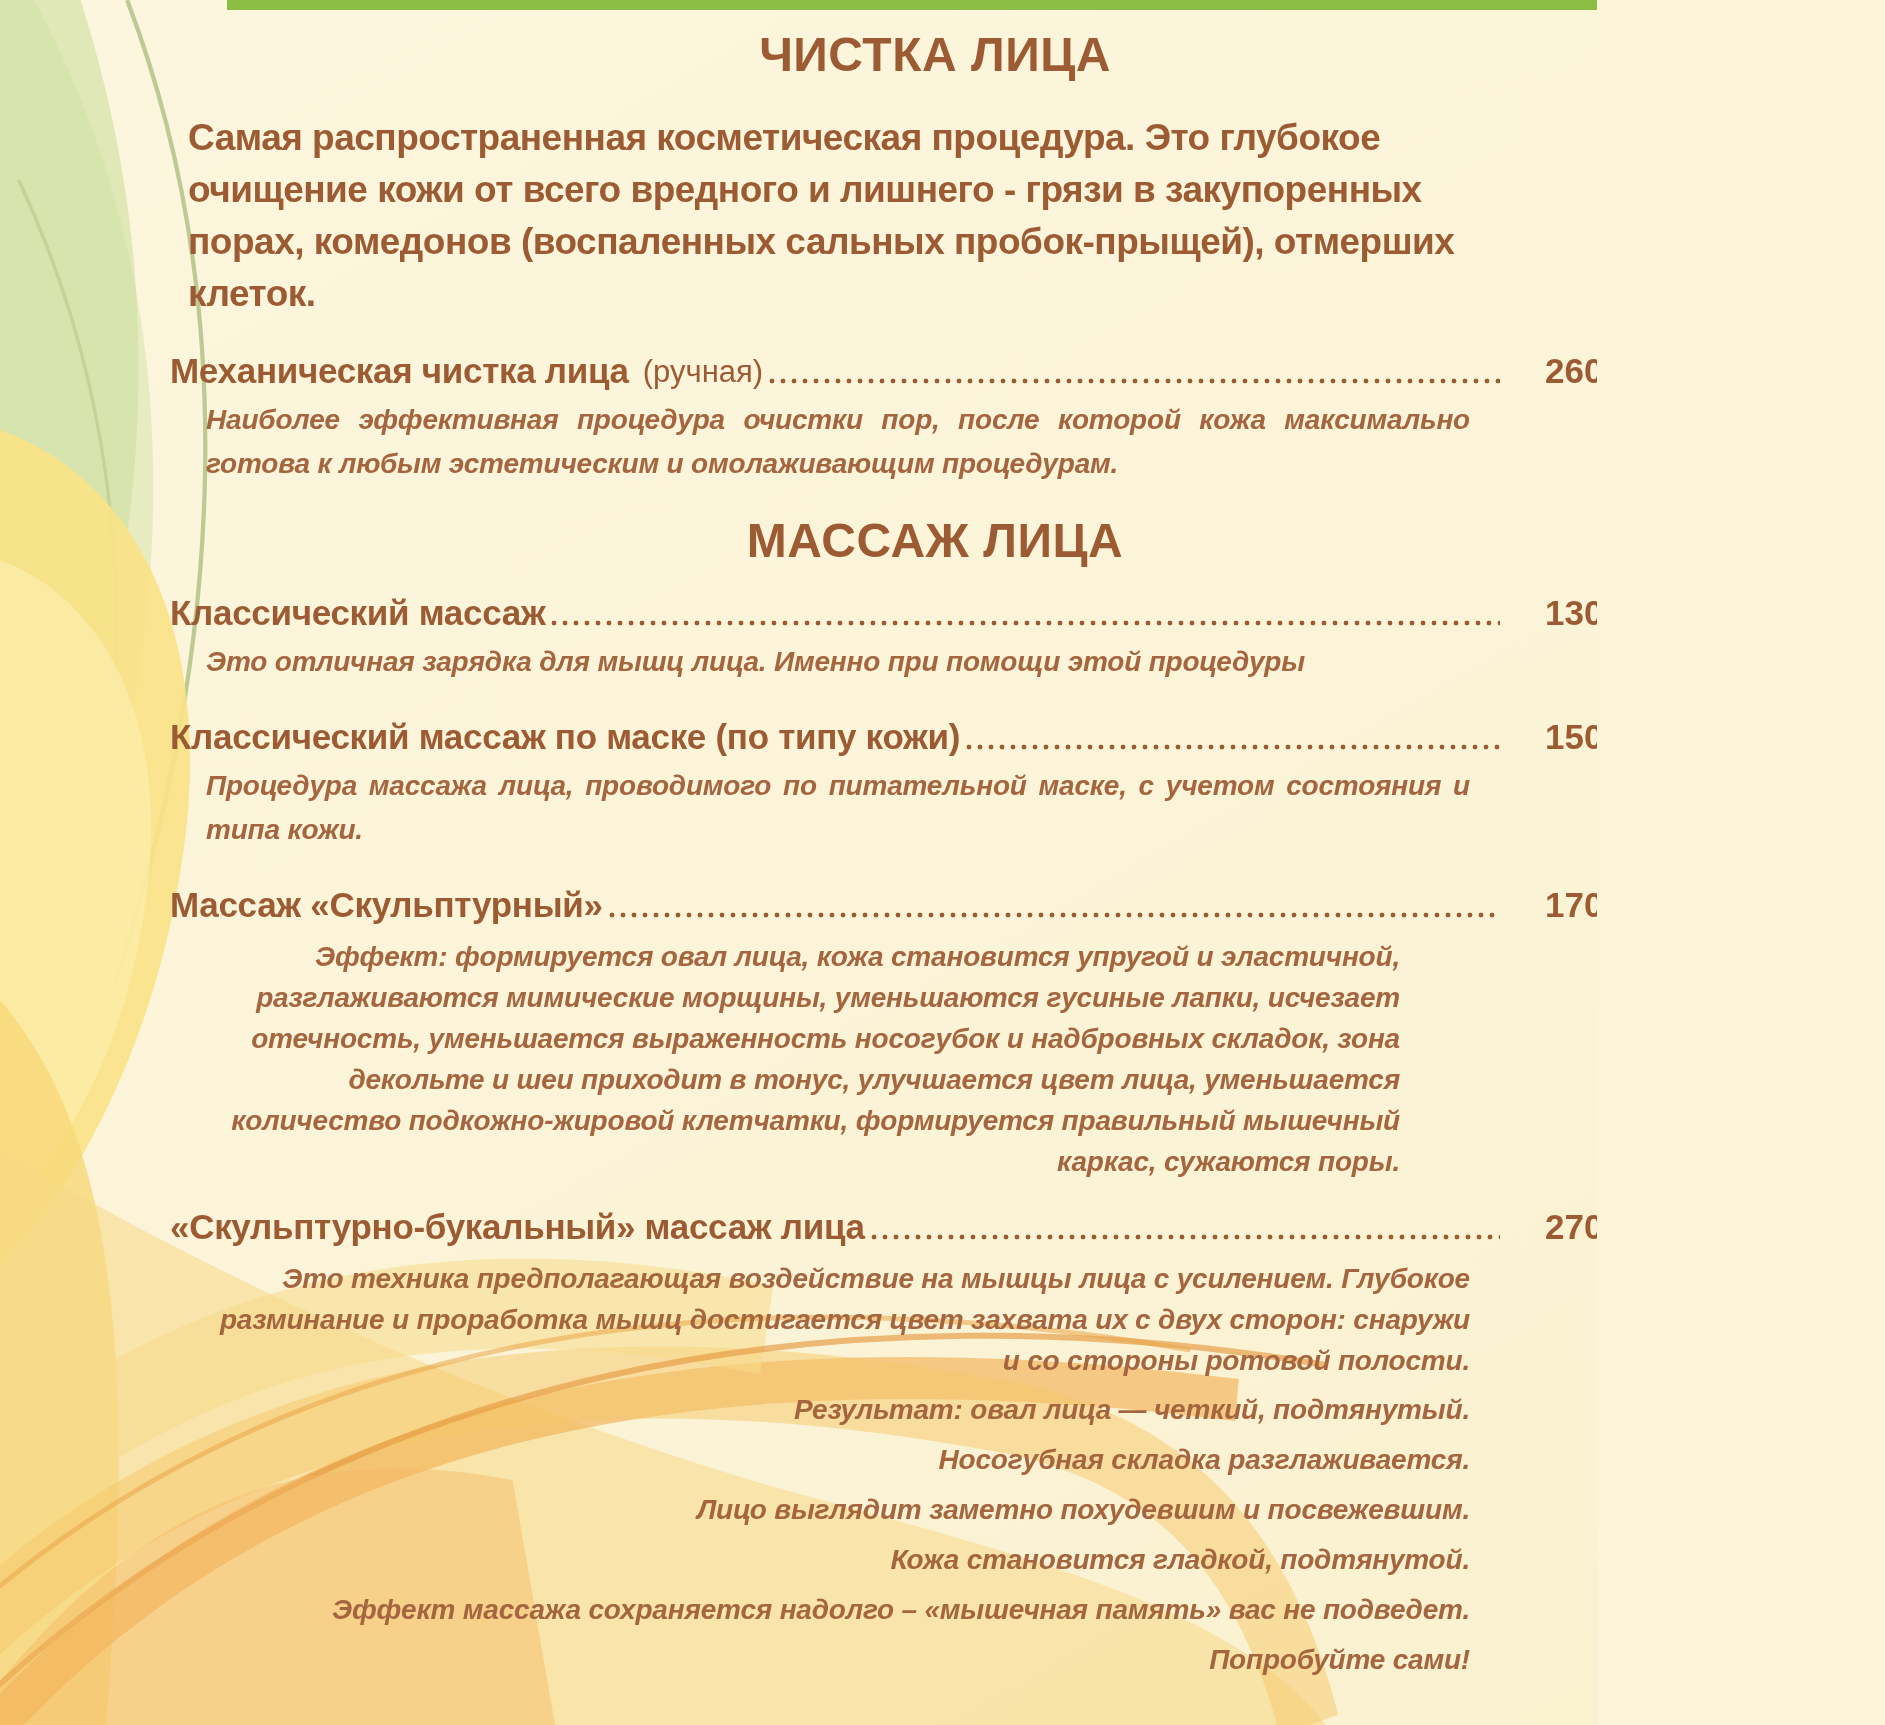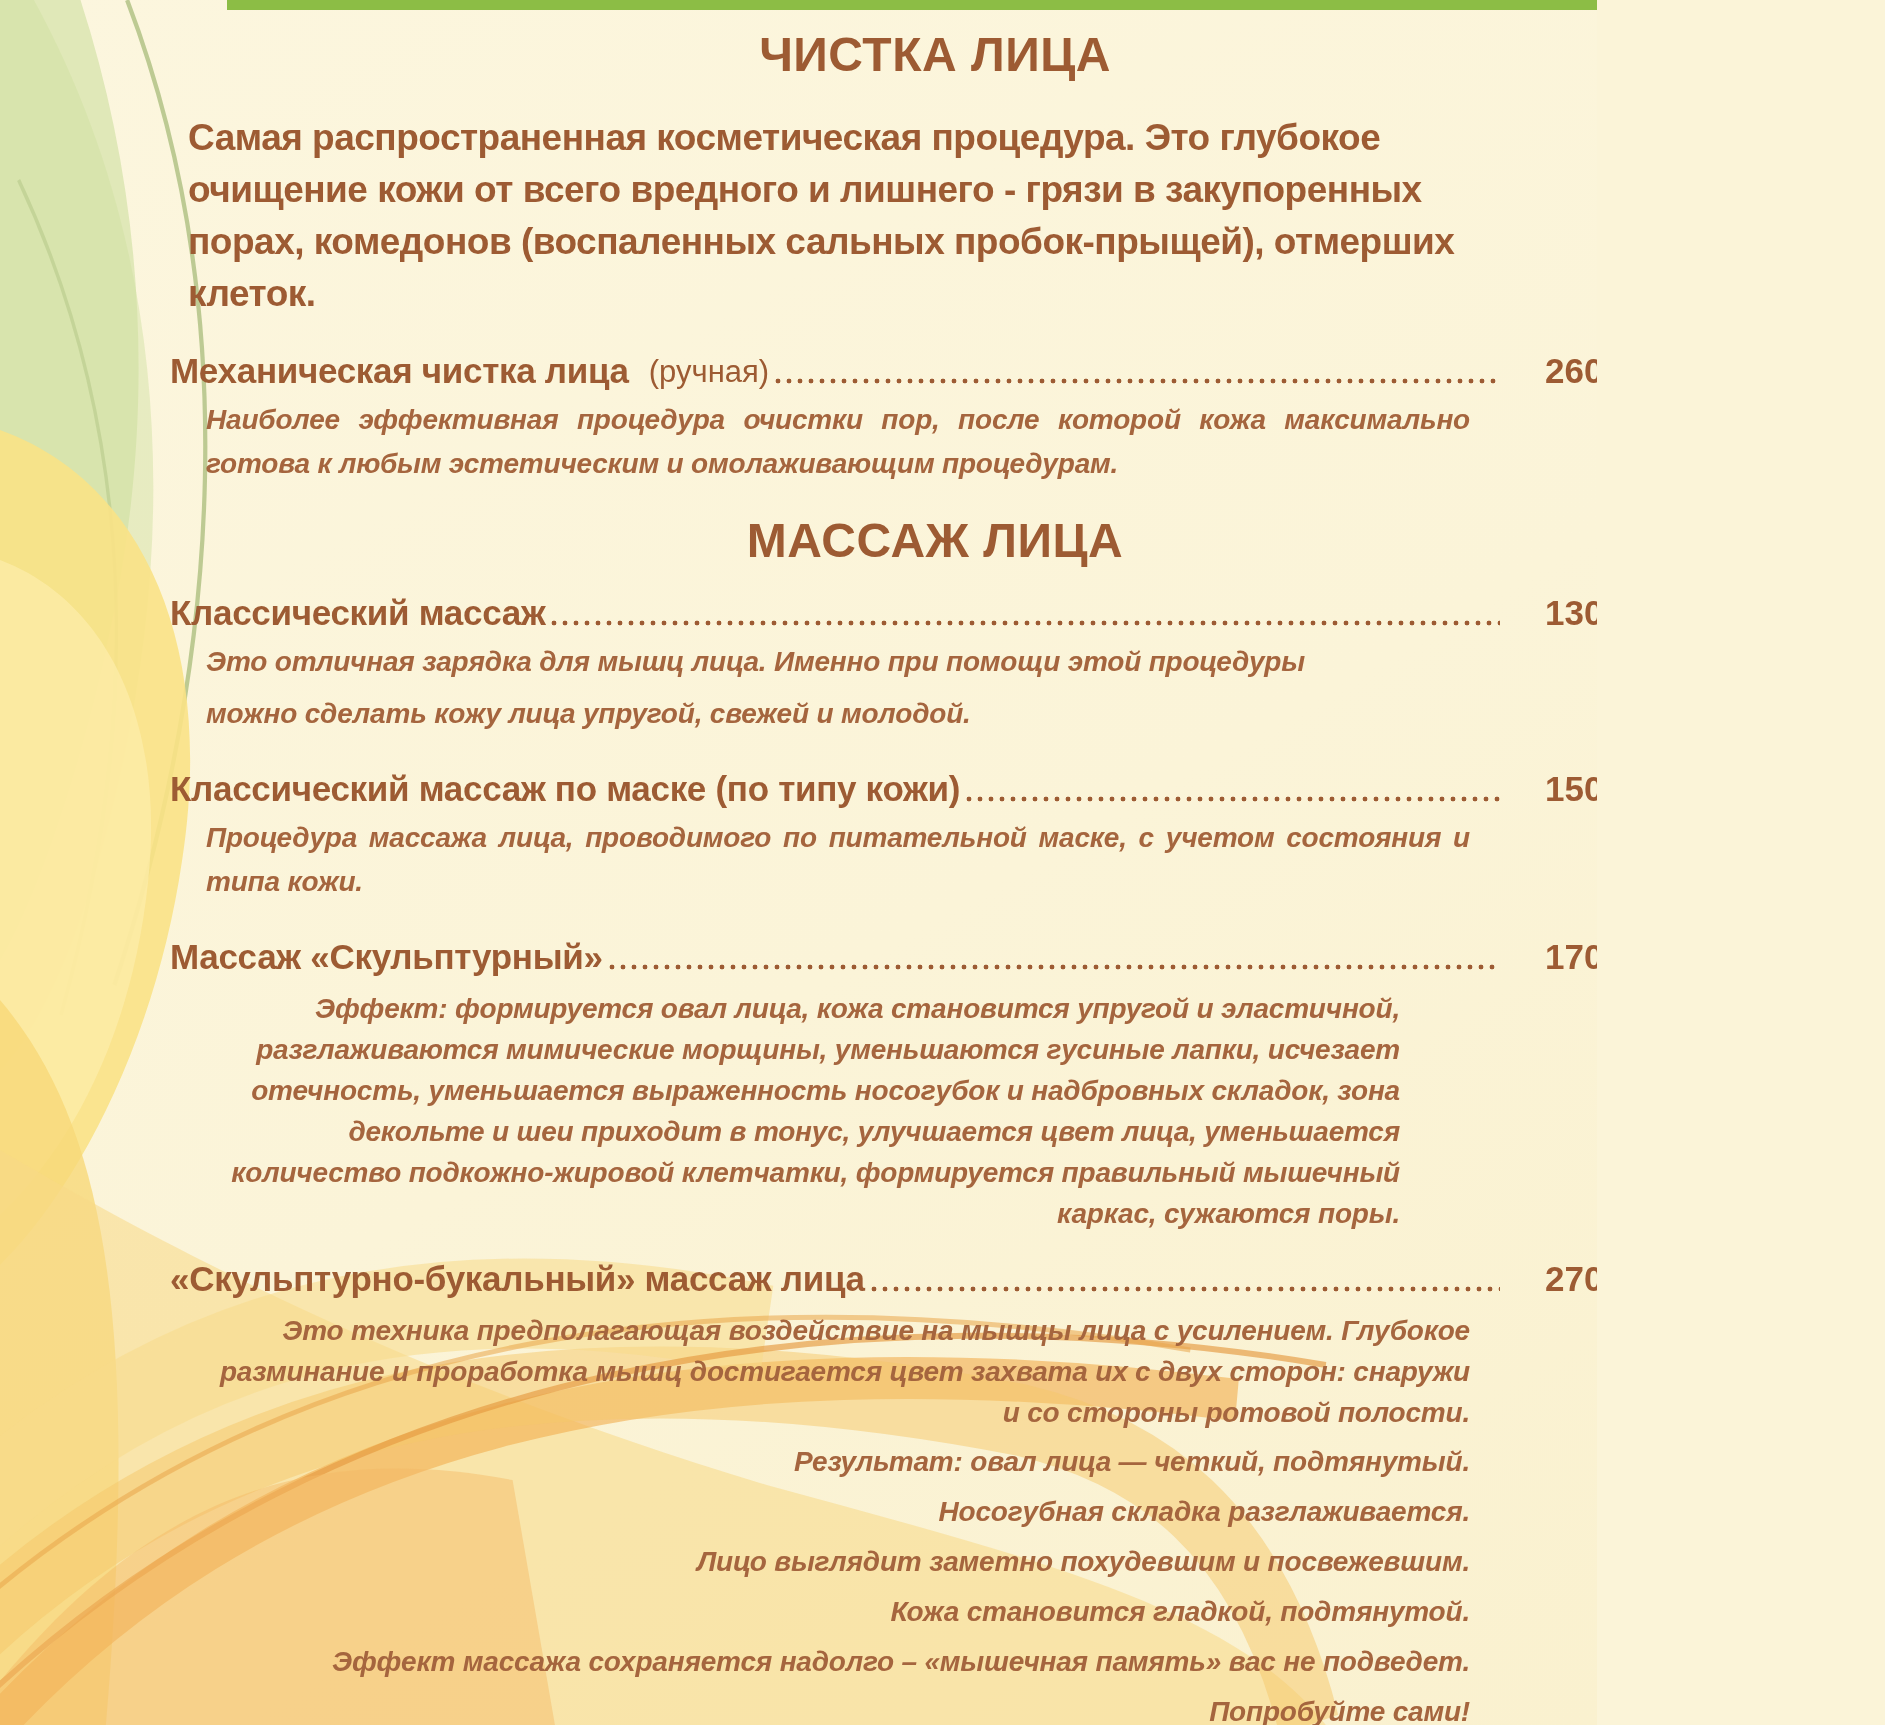--- a/index.html
+++ b/index.html
@@ -66,21 +66,21 @@
     font-weight: bold;
     color: #9d5b33;
     white-space: nowrap;
     letter-spacing: -0.3px;
   }
   .item-note {
     font-size: 31px;
     line-height: 44px;
     font-weight: normal;
     color: #9d5b33;
-    margin-left: 20px;
+    margin-left: 14px;
     white-space: nowrap;
   }
   .leader {
     flex: 1;
     height: 6px;
     margin: 0 0 10px 6px;
     background-image: radial-gradient(circle at 3px 3px, #9d5b33 2.1px, rgba(0,0,0,0) 2.7px);
     background-size: 11px 6px;
     background-repeat: repeat-x;
     background-position: left bottom;
@@ -158,21 +158,20 @@
 
     <h1 class="section-title second">МАССАЖ ЛИЦА</h1>
 
     <div class="item-row gap-lg">
       <span class="item-name">Классический массаж</span>
       <span class="leader"></span>
       <span class="item-price">1300 ₽</span>
     </div>
     <div class="item-desc">
       <p>Это отличная зарядка для мышц лица. Именно при помощи этой процедуры</p>
-      <p>можно сделать кожу лица  упругой, свежей и молодой.</p>
     </div>
 
     <div class="item-row">
       <span class="item-name">Классический массаж по маске (по типу кожи)</span>
       <span class="leader"></span>
       <span class="item-price">1500 ₽</span>
     </div>
     <div class="item-desc justify">
       <p>Процедура массажа лица, проводимого по питательной  маске, с учетом  состояния  и типа кожи.</p>
     </div>

